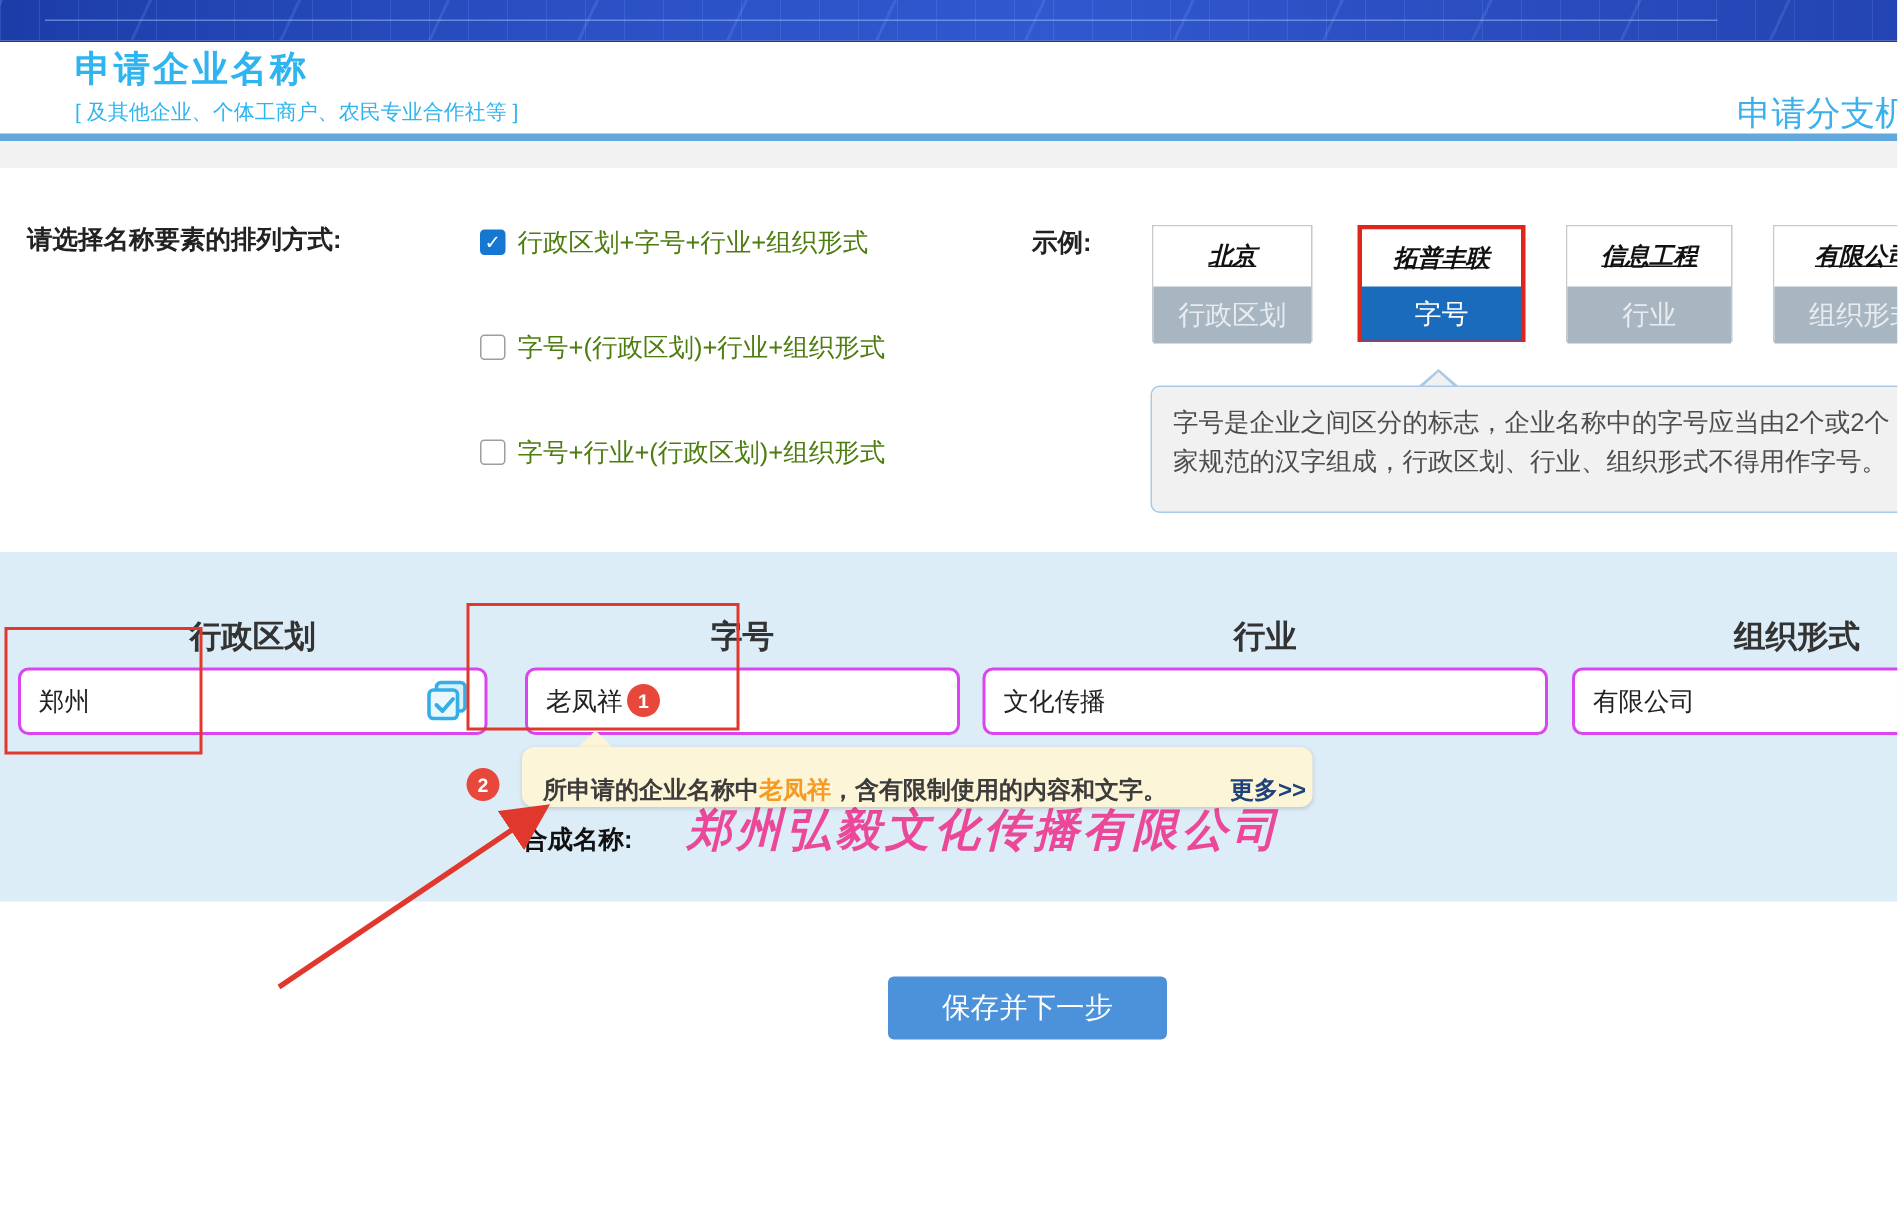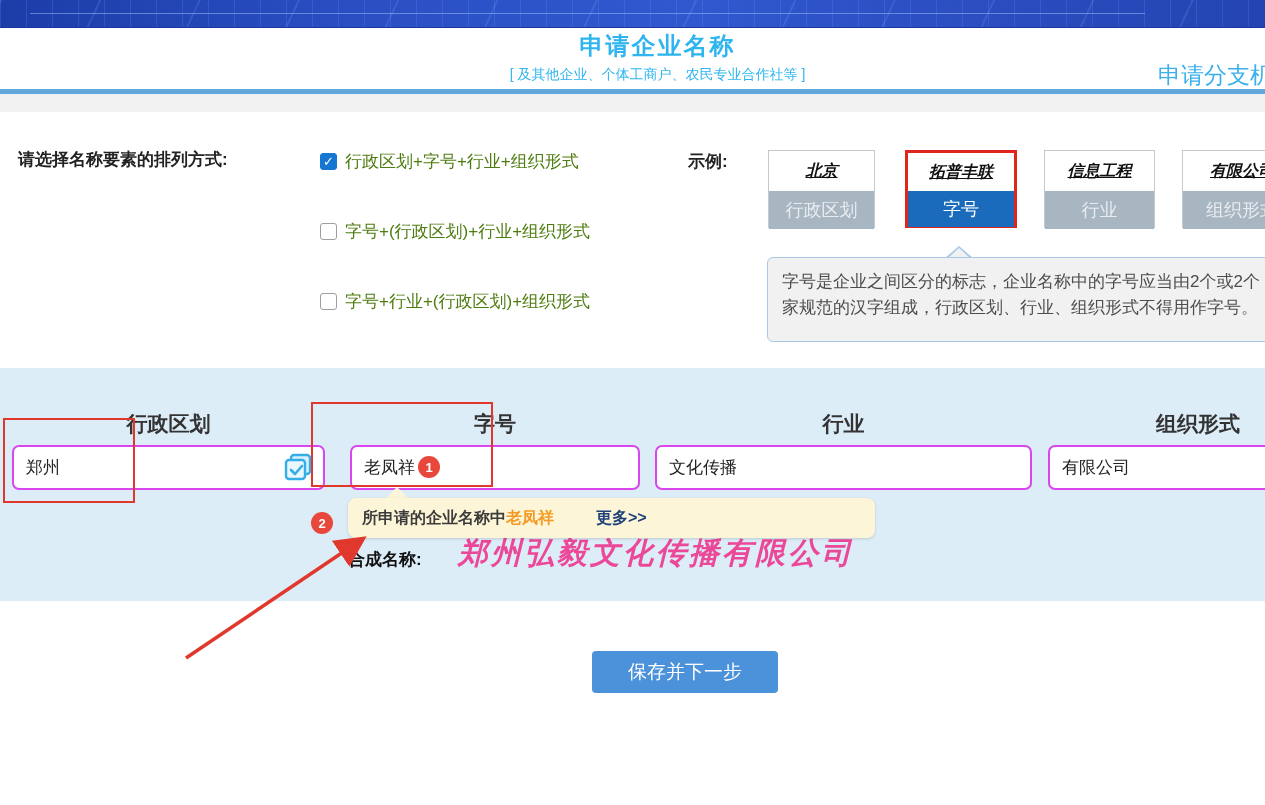--- a/index.html
+++ b/index.html
@@ -10,21 +10,21 @@
   
   .banner { position:absolute; left:0; top:0; width:1265px; height:28px;
     background:
       repeating-linear-gradient(90deg, rgba(120,170,255,.18) 0 1px, transparent 1px 26px),
       repeating-linear-gradient(115deg, rgba(140,190,255,.15) 0 2px, transparent 2px 90px),
       linear-gradient(90deg,#1c3da8 0%, #2b50c4 30%, #3158cf 55%, #2a4cbe 80%, #2344b2 100%);
     border-bottom:1px solid #1a37a0; }
   .banner .glowline { position:absolute; left:30px; right:120px; top:13px; height:1px; background:rgba(160,200,255,.5); }
 
   
-  .hdr-center { position:absolute; left:50px; top:30px; width:1215px; text-align:center; }
+  .hdr-center { position:absolute; left:50px; top:30px; width:1215px; text-align:left; }
   .hdr-title { font-size:24px; font-weight:bold; color:#2eb5f0; letter-spacing:2px; }
   .hdr-sub { font-size:14px; color:#2eb5f0; margin-top:4px; }
   .hdr-link { position:absolute; left:1158px; top:60px; font-size:23px; color:#3cb0ec; white-space:nowrap; cursor:pointer; }
   .blue-line { position:absolute; left:0; top:89px; width:1265px; height:5px; background:#62a8dc; }
   .gray-band { position:absolute; left:0; top:94px; width:1265px; height:18px; background:#f2f2f2; }
 
   
   .arr-label { position:absolute; left:18px; top:148px; font-size:17px; font-weight:bold; color:#222; }
   .opt-row { position:absolute; left:320px; display:flex; align-items:center; cursor:pointer; }
   .cbx { width:17px; height:17px; border:1px solid #9e9e9e; border-radius:3px; background:#fff;
@@ -60,21 +60,21 @@
   .form-band { position:absolute; left:0; top:368px; width:1265px; height:233px; background:#ddedf8; }
   .col-hdr { position:absolute; top:410px; font-size:21px; font-weight:bold; color:#333; text-align:center; }
   .inp { position:absolute; top:445px; height:45px; background:#fff; border:2px solid #d946ef;
          border-radius:7px; font-size:17px; color:#222; padding:0 12px;
          font-family:"Liberation Sans","DejaVu Sans",sans-serif; }
   .sel-icon { position:absolute; left:283px; top:453px; width:30px; height:30px; cursor:pointer; }
 
   
   .warn { position:absolute; left:348px; top:498px; width:527px; height:40px;
           background:#fdf5d7; border-radius:8px; box-shadow:0 1px 3px rgba(0,0,0,.15);
-          display:flex; align-items:center; padding:0 14px; font-size:16px; font-weight:bold; color:#3c3c3c;
+          display:flex; align-items:flex-end; padding:0 14px; font-size:16px; font-weight:bold; color:#3c3c3c;
           white-space:nowrap; z-index:5; }
   .warn-caret { position:absolute; left:386px; top:487px; width:0; height:0; z-index:5;
           border-left:11px solid transparent; border-right:11px solid transparent;
           border-bottom:11px solid #fdf5d7; }
   .warn .hl-word { color:#f59a23; }
   .warn .more { margin-left:42px; color:#20427a; cursor:pointer; }
 
   
   .comp-label { position:absolute; left:348px; top:548px; font-size:17px; font-weight:bold; color:#111; z-index:2; }
   .comp-name { position:absolute; left:458px; top:533px; width:390px; font-size:30px; color:#ec4899;
@@ -164,20 +164,21 @@
   <svg class="sel-icon" viewBox="0 0 30 30">
     <rect x="8" y="2" width="19" height="19" rx="3" fill="#d9f1fb" stroke="#35aee8" stroke-width="2.4"></rect>
     <rect x="3" y="7" width="19" height="19" rx="3" fill="#eaf7fd" stroke="#35aee8" stroke-width="2.4"></rect>
     <path d="M8 17 l4 4 l7 -8" fill="none" stroke="#35aee8" stroke-width="2.6" stroke-linecap="round" stroke-linejoin="round"></path>
   </svg>
 
   <div class="warn-caret"></div>
   <div class="warn">
     <span>所申请的企业名称中</span>
       <span class="hl-word">老凤祥</span>
+      <span>，含有限制使用的内容和文字。</span>
     <span class="more">更多&gt;&gt;</span>
   </div>
 
   <div class="comp-label">合成名称:</div>
   <div class="comp-name">郑州弘毅文化传播有限公司</div>
 
   <button class="btn save-btn">保存并下一步</button>
 
   <div class="ann-rect" style="left:3px;  top:418px; width:132px; height:85px;"></div>
   <div class="ann-rect" style="left:311px;top:402px; width:182px; height:85px;"></div>

